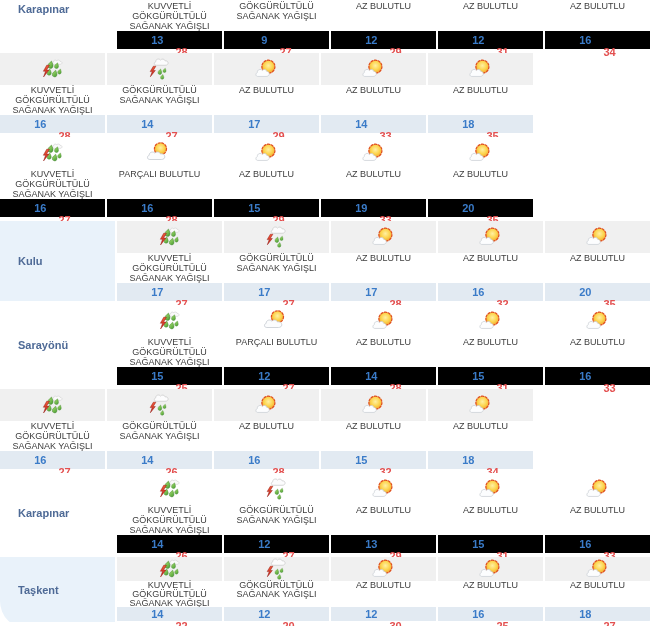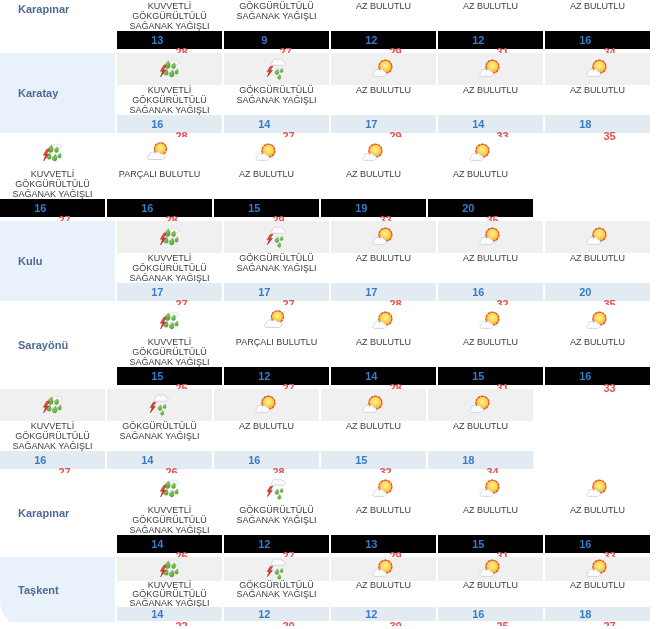--- a/index.html
+++ b/index.html
@@ -161,21 +161,20 @@
       <span>AZ BULUTLU</span>
     </div>
     <div class="temp-band">
       <span class="min-t">16</span>
       <span class="max-t">34</span>
     </div>
   </div>
         </div>
   </div>
       <div class="row alt">
-    <div class="city-cell">Karatay</div>
     <div class="day-cols">
           <div class="cell">
     <div class="icon-band">
       <span class="icon-slot">
                 <svg class="wicon" viewBox="0 0 32 28">
                   <use href="#i-heavy-thunderstorm"></use>
                 </svg>
               </span>
     </div>
     <div class="desc-band">

